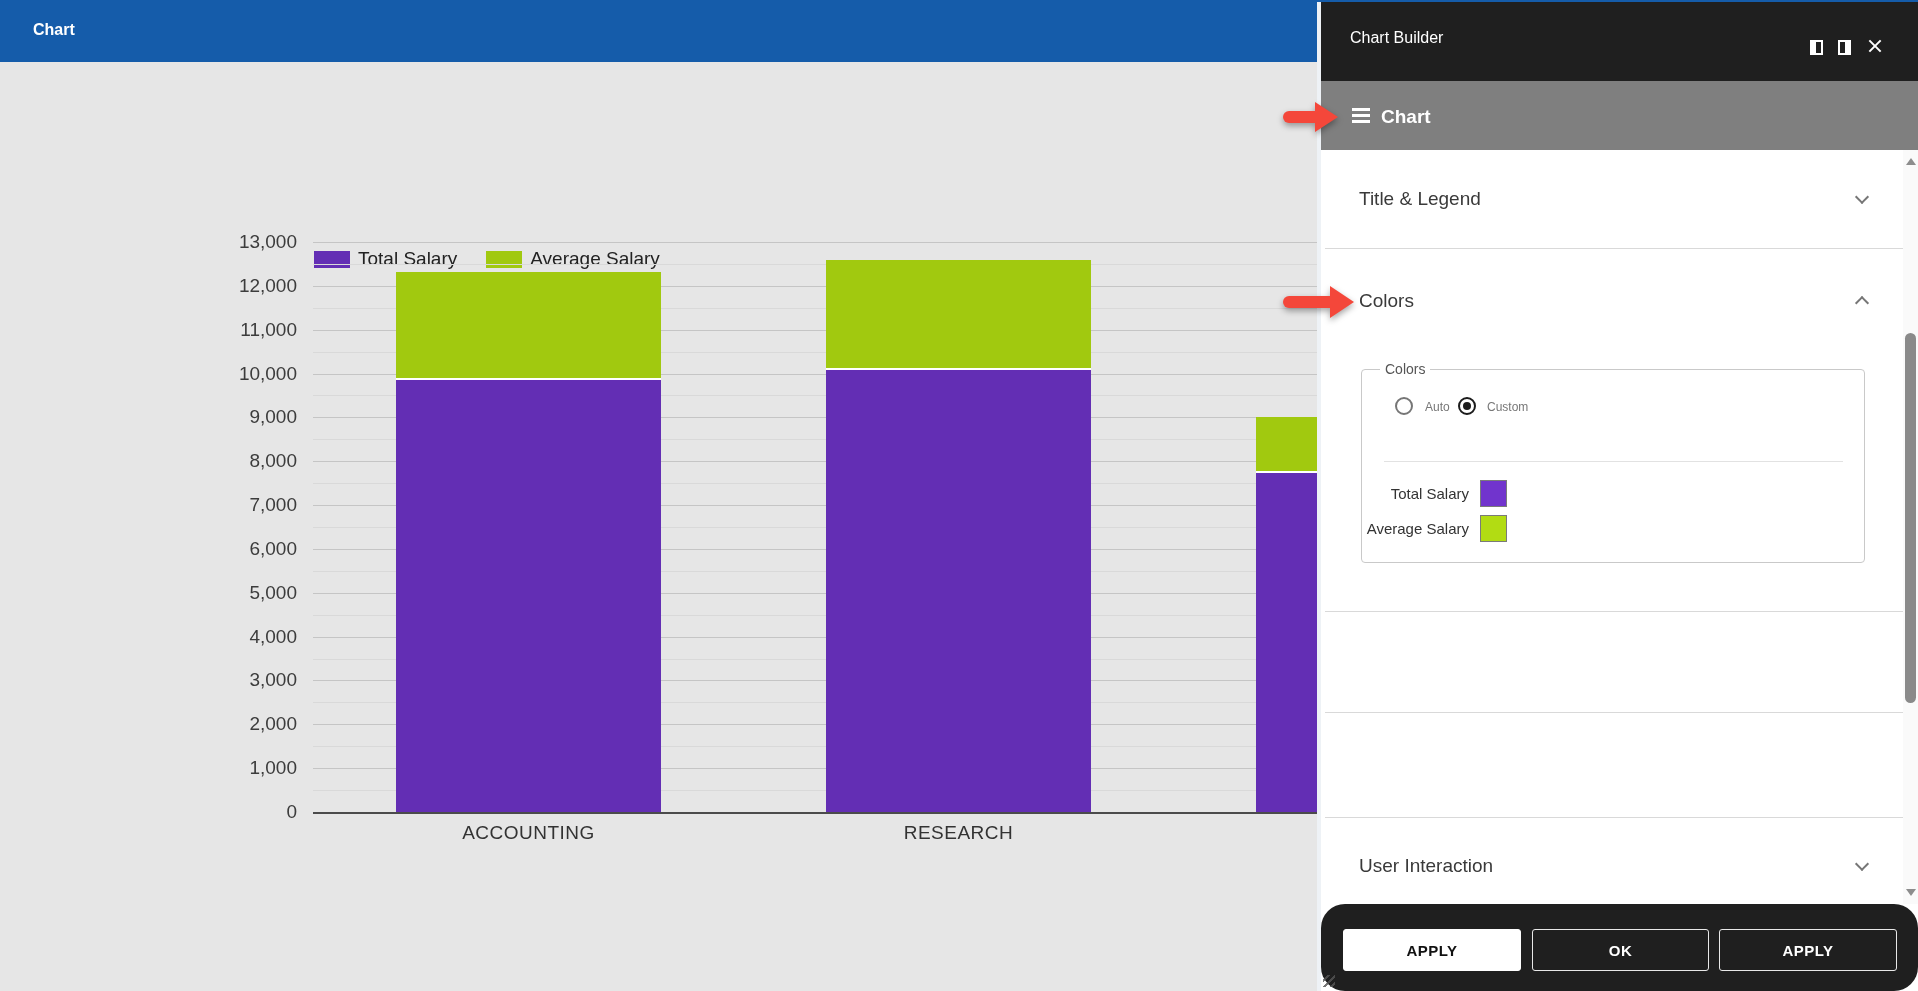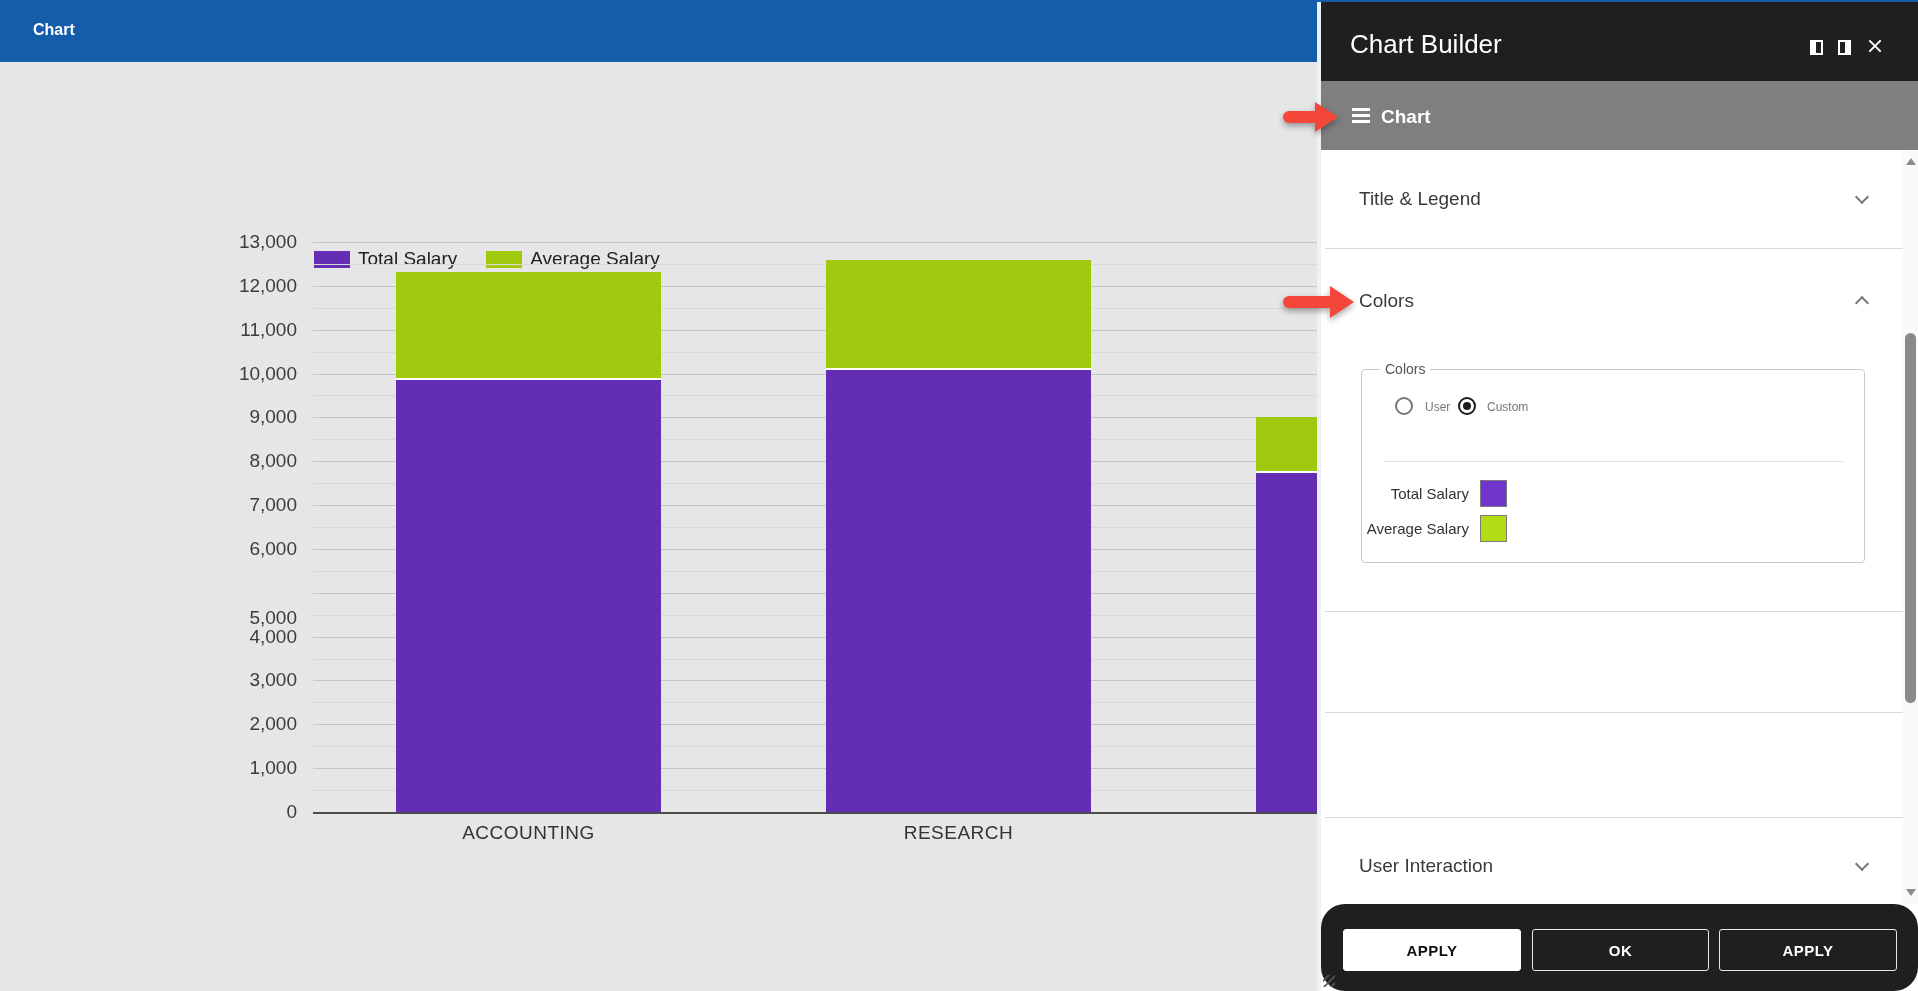--- a/index.html
+++ b/index.html
@@ -22,21 +22,21 @@
   .axis-line { position:absolute; height:2px; background:#4b4b4b; }
   .ytick { position:absolute; width:90px; text-align:right; font-size:19px; color:#3c3c3c; }
   .xtick { position:absolute; width:300px; text-align:center; font-size:19px; color:#333; letter-spacing:0.5px; }
   .bar-seg { position:absolute; }
   .bar-seg.top-seg { border-bottom:2px solid #fff; }
 
   
   .panel { position:absolute; left:1317px; top:2px; width:601px; height:989px; background:#fff;
            border-left:4px solid #eef2f6; }
   .panel-titlebar { position:absolute; left:0; top:0; width:597px; height:79px; background:#1f1f1f; }
-  .panel-title { position:absolute; left:29px; top:27px; color:#fff; font-size:26px; }
+  .panel-title { position:absolute; left:29px; top:27px; color:#fff; font-size:16px; }
   .win-icon { position:absolute; top:38px; width:13px; height:15px; border:2px solid #fff; background:#1f1f1f; cursor:default; }
   .win-icon .fill { position:absolute; top:0; bottom:0; width:4px; background:#fff; }
   .win-icon.dock-left .fill { left:0; }
   .win-icon.dock-right .fill { right:0; }
   .close-x { position:absolute; top:36px; width:16px; height:16px; }
   .close-x:before, .close-x:after { content:""; position:absolute; left:7px; top:0; width:2px; height:16px; background:#fff; }
   .close-x:before { transform:rotate(45deg); }
   .close-x:after { transform:rotate(-45deg); }
 
   .panel-menubar { position:absolute; left:0; top:79px; width:597px; height:69px; background:#7f7f7f; }
@@ -128,21 +128,21 @@
         <div class="ytick" style="left: 207px; top: 739px;">0</div>
         <div class="gridline" style="left: 313px; width: 1004px; top: 706.154px;"></div>
         <div class="ytick" style="left: 207px; top: 695.154px;">1,000</div>
         <div class="gridline" style="left: 313px; width: 1004px; top: 662.308px;"></div>
         <div class="ytick" style="left: 207px; top: 651.308px;">2,000</div>
         <div class="gridline" style="left: 313px; width: 1004px; top: 618.462px;"></div>
         <div class="ytick" style="left: 207px; top: 607.462px;">3,000</div>
         <div class="gridline" style="left: 313px; width: 1004px; top: 574.615px;"></div>
         <div class="ytick" style="left: 207px; top: 563.615px;">4,000</div>
         <div class="gridline" style="left: 313px; width: 1004px; top: 530.769px;"></div>
-        <div class="ytick" style="left: 207px; top: 519.769px; margin-top: 25px;">5,000</div>
+        <div class="ytick" style="left: 207px; top: 519.769px;">5,000</div>
         <div class="gridline" style="left: 313px; width: 1004px; top: 486.923px;"></div>
         <div class="ytick" style="left: 207px; top: 475.923px;">6,000</div>
         <div class="gridline" style="left: 313px; width: 1004px; top: 443.077px;"></div>
         <div class="ytick" style="left: 207px; top: 432.077px;">7,000</div>
         <div class="gridline" style="left: 313px; width: 1004px; top: 399.231px;"></div>
         <div class="ytick" style="left: 207px; top: 388.231px;">8,000</div>
         <div class="gridline" style="left: 313px; width: 1004px; top: 355.385px;"></div>
         <div class="ytick" style="left: 207px; top: 344.385px;">9,000</div>
         <div class="gridline" style="left: 313px; width: 1004px; top: 311.538px;"></div>
         <div class="ytick" style="left: 207px; top: 300.538px;">10,000</div>
@@ -197,21 +197,21 @@
 
       <div class="section-row" style="top:121px; height:60px;">
         <div class="section-label">Colors</div>
         <div class="chev up"></div>
       </div>
 
       <div class="fieldset-box">
         <div class="fieldset-legend">Colors</div>
         <div class="radio-row">
           <span class="radio" style="left:33px"></span>
-          <span class="radio-label" style="left:63px">User</span>
+          <span class="radio-label" style="left:63px">Auto</span>
           <span class="radio selected" style="left:96px"></span>
           <span class="radio-label" style="left:125px">Custom</span>
         </div>
         <div class="inner-divider"></div>
         <div class="series-color-row" style="top:110px">
           <span class="series-color-label">Total Salary</span>
           <span class="series-swatch" style="background-color: rgb(113, 52, 205);"></span>
         </div>
         <div class="series-color-row" style="top:145px">
           <span class="series-color-label">Average Salary</span>

